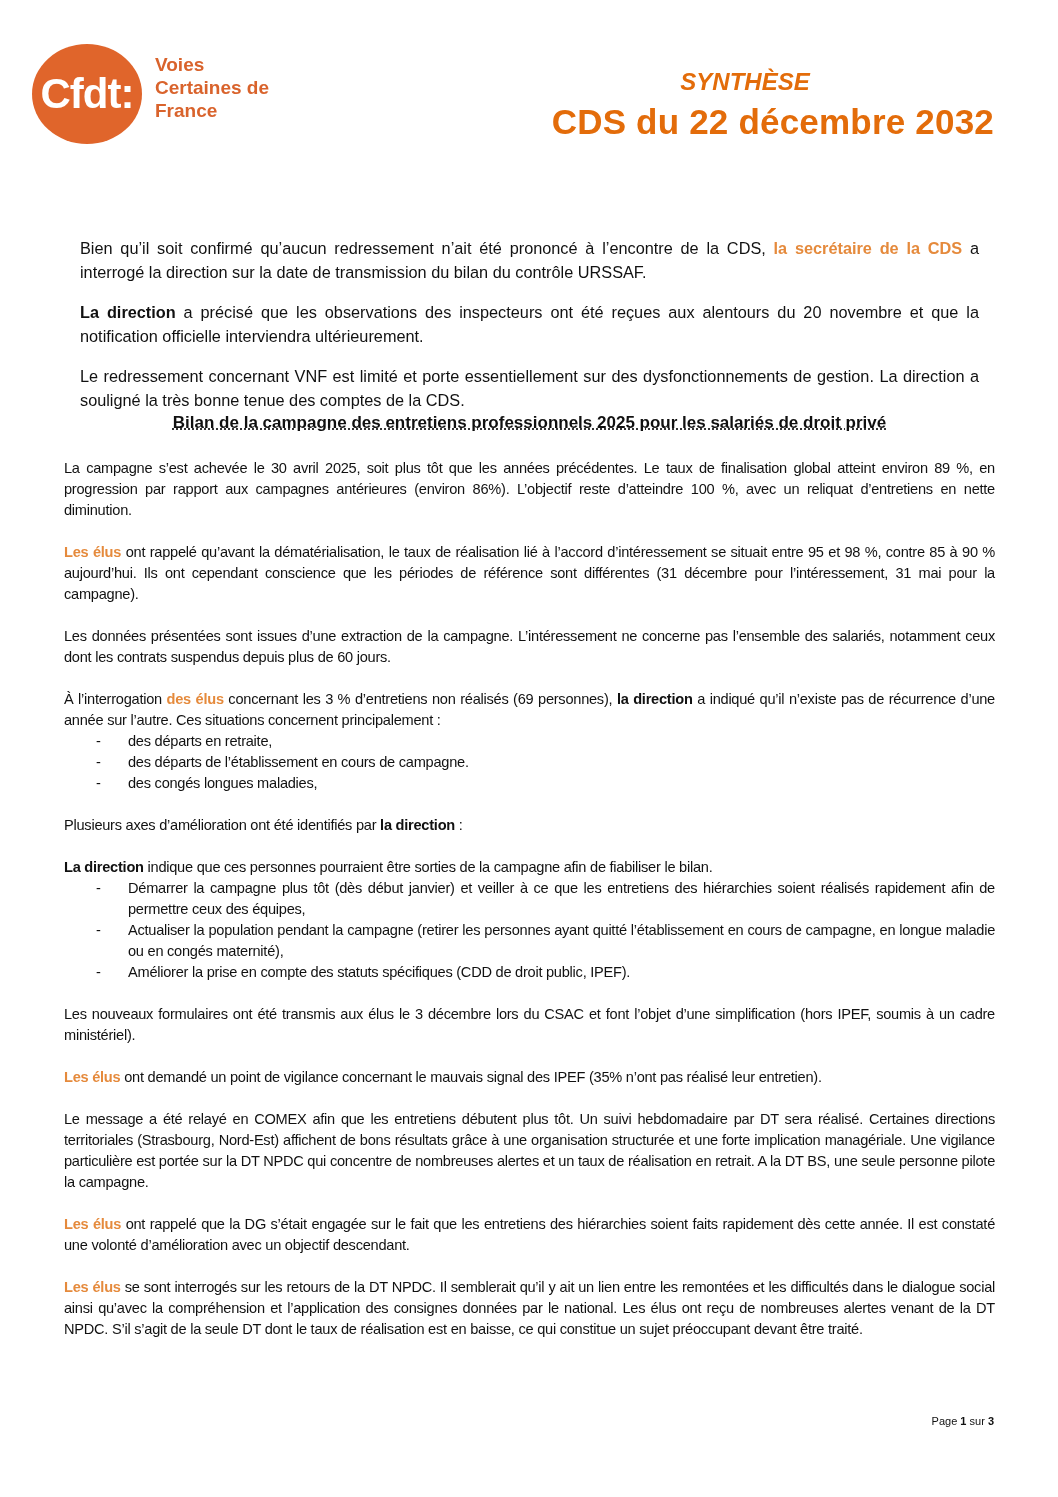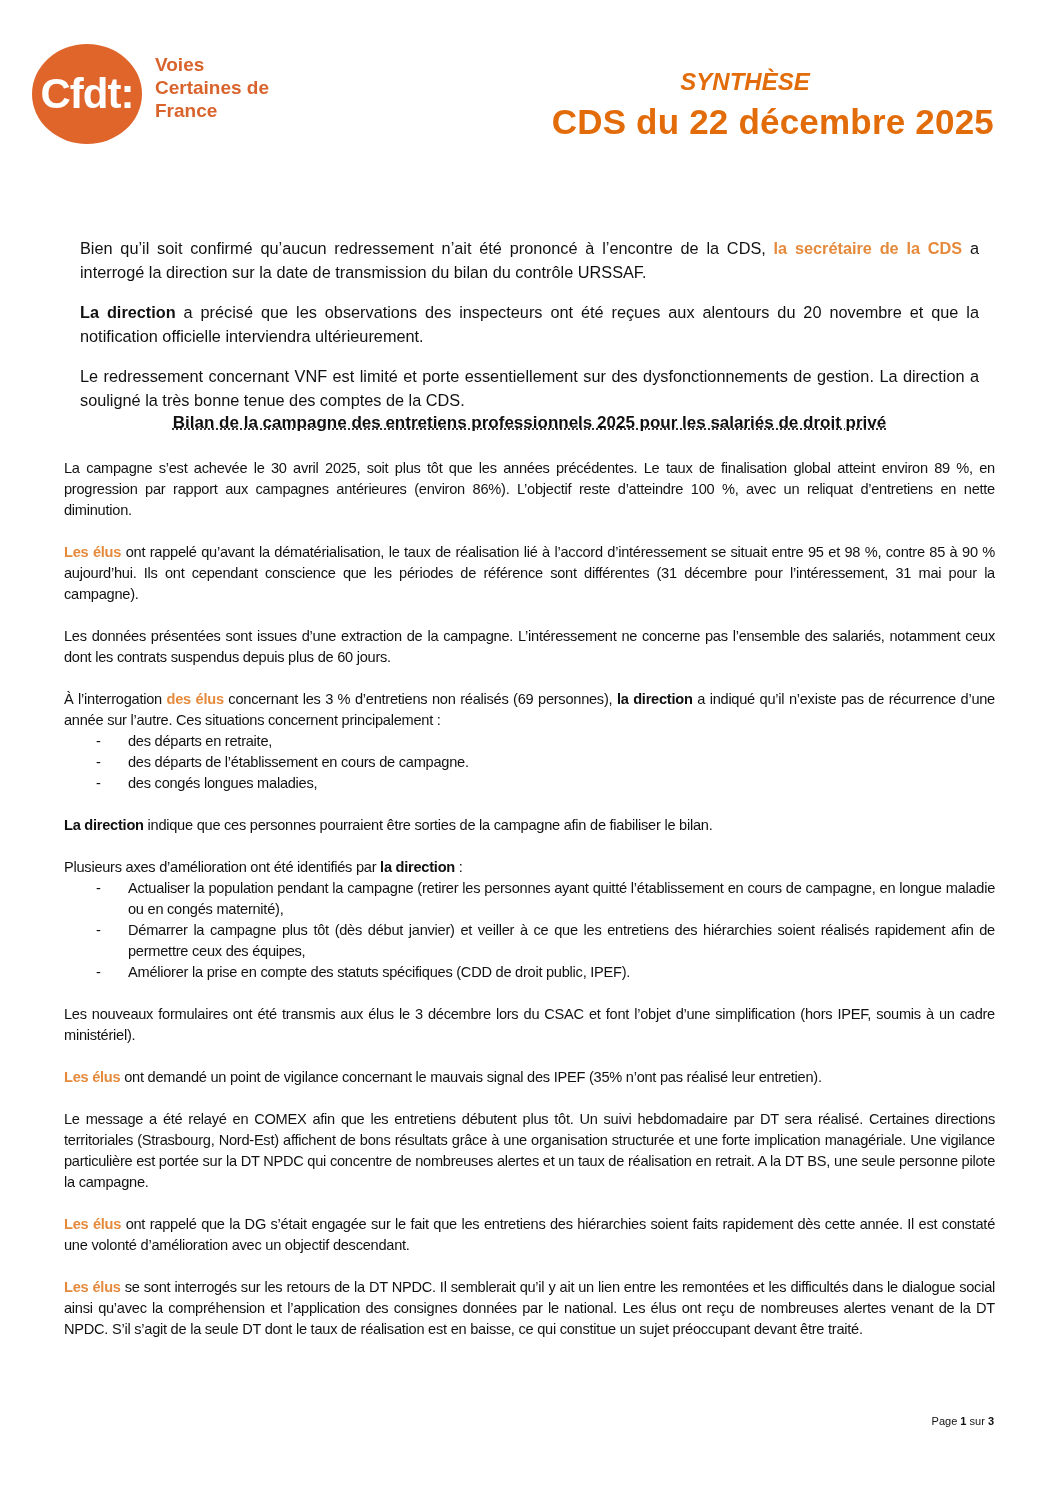--- a/index.html
+++ b/index.html
@@ -27,45 +27,45 @@
 <div class="logo-circle">
   <span>Cfdt:</span>
 </div>
 <div class="logo-text">
   <div>Voies</div>
   <div>Certaines de</div>
   <div>France</div>
 </div>
 
 <div class="synthese">SYNTHÈSE</div>
-<div class="title">CDS du 22 décembre 2025</div>
+<div class="title">CDS du 22 décembre 2032</div>
 
 <div class="intro">
   <p><span>Bien qu’il soit confirmé qu’aucun redressement n’ait été prononcé à l’encontre de la CDS, </span><span class="orange">la secrétaire de la CDS</span><span> a interrogé la direction sur la date de transmission du bilan du contrôle URSSAF.</span></p>
   <p><b>La direction</b><span> a précisé que les observations des inspecteurs ont été reçues aux alentours du 20 novembre et que la notification officielle interviendra ultérieurement.</span></p>
   <p>Le redressement concernant VNF est limité et porte essentiellement sur des dysfonctionnements de gestion. La direction a souligné la très bonne tenue des comptes de la CDS.</p>
 </div>
 
 <div class="section-title">Bilan de la campagne des entretiens professionnels 2025 pour les salariés de droit privé</div>
 
 <div class="body-text">
   <p>La campagne s’est achevée le 30 avril 2025, soit plus tôt que les années précédentes. Le taux de finalisation global atteint environ 89 %, en progression par rapport aux campagnes antérieures (environ 86%). L’objectif reste d’atteindre 100 %, avec un reliquat d’entretiens en nette diminution.</p>
   <p><span class="orange">Les élus</span><span> ont rappelé qu’avant la dématérialisation, le taux de réalisation lié à l’accord d’intéressement se situait entre 95 et 98 %, contre 85 à 90 % aujourd’hui. Ils ont cependant conscience que les périodes de référence sont différentes (31 décembre pour l’intéressement, 31 mai pour la campagne).</span></p>
   <p>Les données présentées sont issues d’une extraction de la campagne. L’intéressement ne concerne pas l’ensemble des salariés, notamment ceux dont les contrats suspendus depuis plus de 60 jours.</p>
   <p><span>À l’interrogation </span><span class="orange">des élus</span><span> concernant les 3 % d’entretiens non réalisés (69 personnes), </span><b>la direction</b><span> a indiqué qu’il n’existe pas de récurrence d’une année sur l’autre. Ces situations concernent principalement :</span></p>
   <ul>
     <li>des départs en retraite,</li>
     <li>des départs de l’établissement en cours de campagne.</li>
     <li>des congés longues maladies,</li>
   </ul>
+  <p><span>Plusieurs axes d’amélioration ont été identifiés par </span><b>la direction</b><span> :</span></p>
   <p><b>La direction</b><span> indique que ces personnes pourraient être sorties de la campagne afin de fiabiliser le bilan.</span></p>
-  <p><span>Plusieurs axes d’amélioration ont été identifiés par </span><b>la direction</b><span> :</span></p>
   <ul>
+    <li>Démarrer la campagne plus tôt (dès début janvier) et veiller à ce que les entretiens des hiérarchies soient réalisés rapidement afin de permettre ceux des équipes,</li>
     <li>Actualiser la population pendant la campagne (retirer les personnes ayant quitté l’établissement en cours de campagne, en longue maladie ou en congés maternité),</li>
-    <li>Démarrer la campagne plus tôt (dès début janvier) et veiller à ce que les entretiens des hiérarchies soient réalisés rapidement afin de permettre ceux des équipes,</li>
     <li>Améliorer la prise en compte des statuts spécifiques (CDD de droit public, IPEF).</li>
   </ul>
   <p>Les nouveaux formulaires ont été transmis aux élus le 3 décembre lors du CSAC et font l’objet d’une simplification (hors IPEF, soumis à un cadre ministériel).</p>
   <p><span class="orange">Les élus</span><span> ont demandé un point de vigilance concernant le mauvais signal des IPEF (35% n’ont pas réalisé leur entretien).</span></p>
   <p>Le message a été relayé en COMEX afin que les entretiens débutent plus tôt. Un suivi hebdomadaire par DT sera réalisé. Certaines directions territoriales (Strasbourg, Nord-Est) affichent de bons résultats grâce à une organisation structurée et une forte implication managériale. Une vigilance particulière est portée sur la DT NPDC qui concentre de nombreuses alertes et un taux de réalisation en retrait. A la DT BS, une seule personne pilote la campagne.</p>
   <p><span class="orange">Les élus</span><span> ont rappelé que la DG s’était engagée sur le fait que les entretiens des hiérarchies soient faits rapidement dès cette année. Il est constaté une volonté d’amélioration avec un objectif descendant.</span></p>
   <p><span class="orange">Les élus</span><span> se sont interrogés sur les retours de la DT NPDC. Il semblerait qu’il y ait un lien entre les remontées et les difficultés dans le dialogue social ainsi qu’avec la compréhension et l’application des consignes données par le national. Les élus ont reçu de nombreuses alertes venant de la DT NPDC. S’il s’agit de la seule DT dont le taux de réalisation est en baisse, ce qui constitue un sujet préoccupant devant être traité.</span></p>
 </div>
 
 <div class="footer"><span>Page </span><b>1</b><span> sur </span><b>3</b></div>

